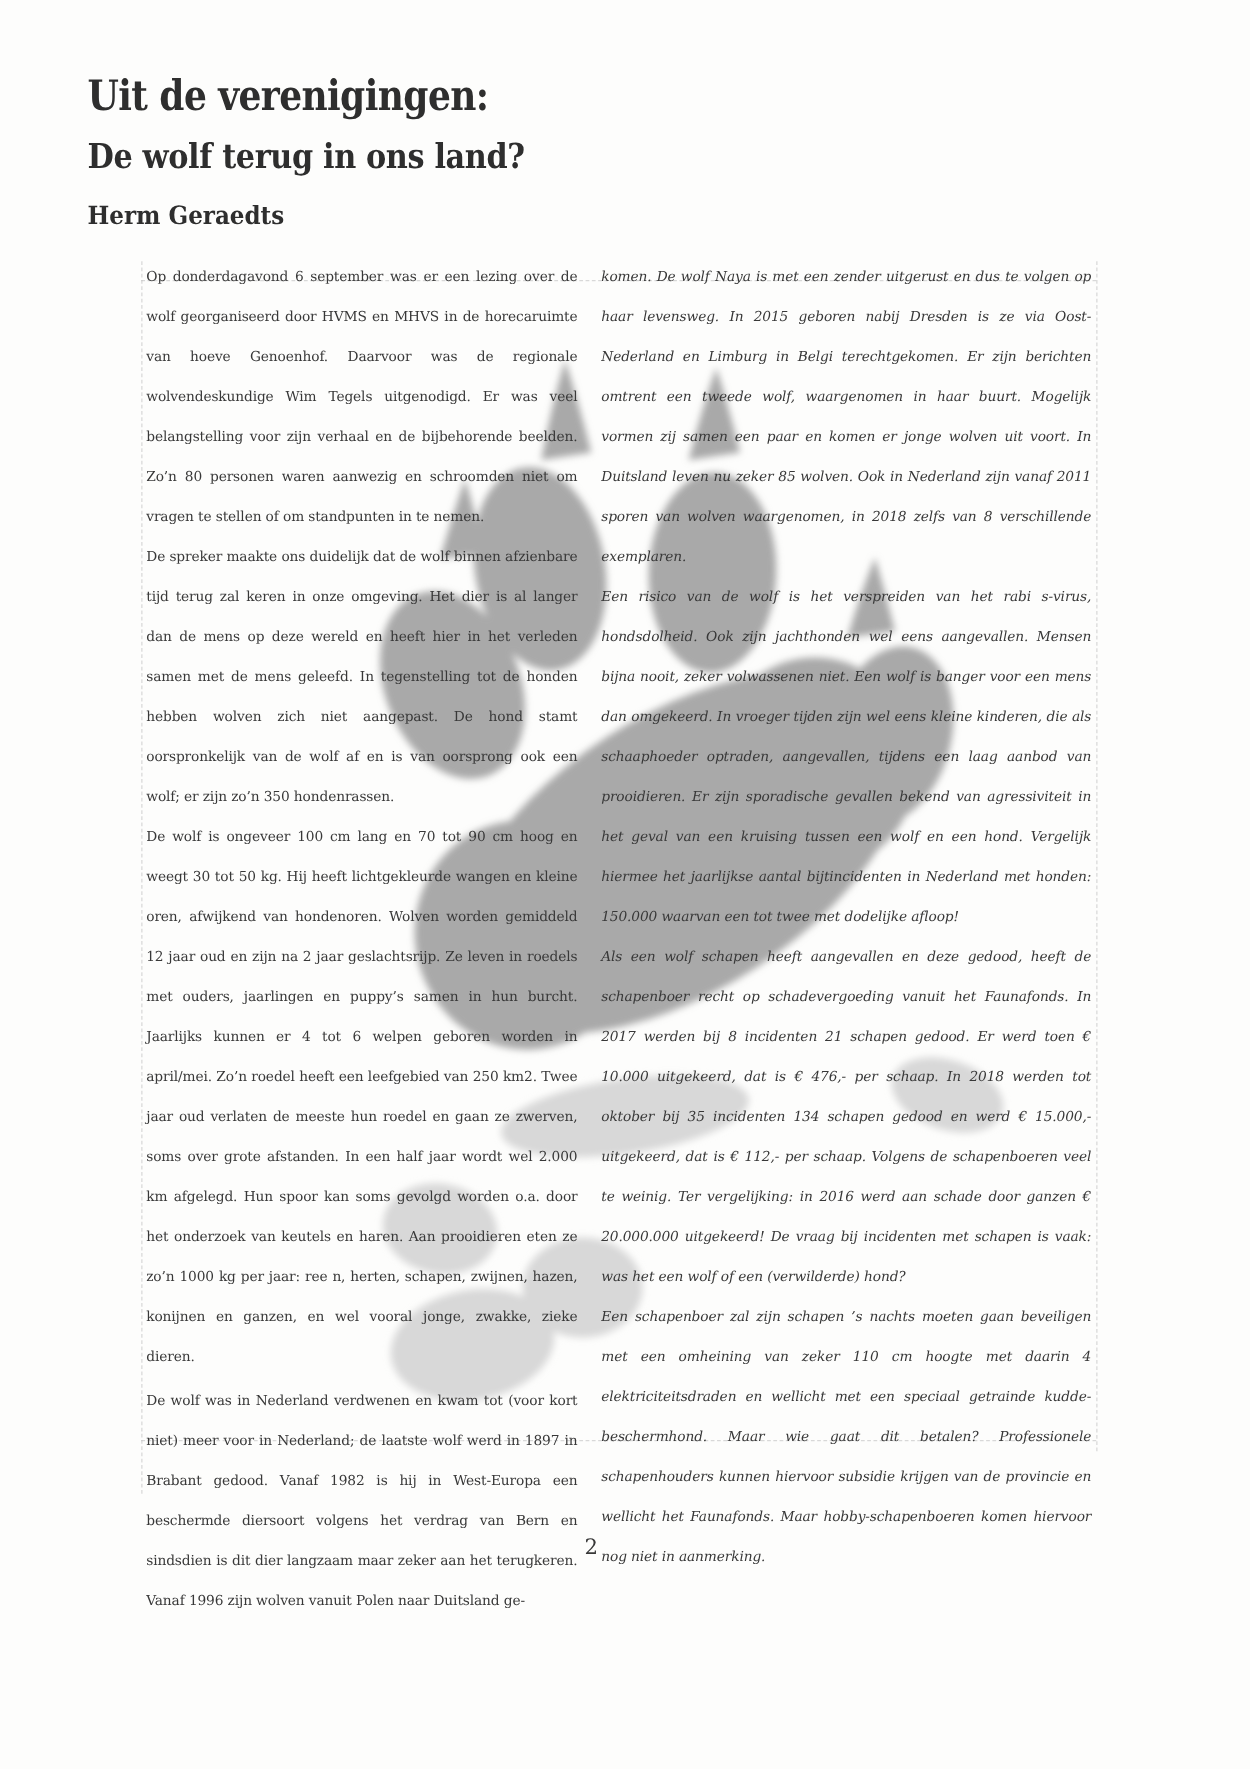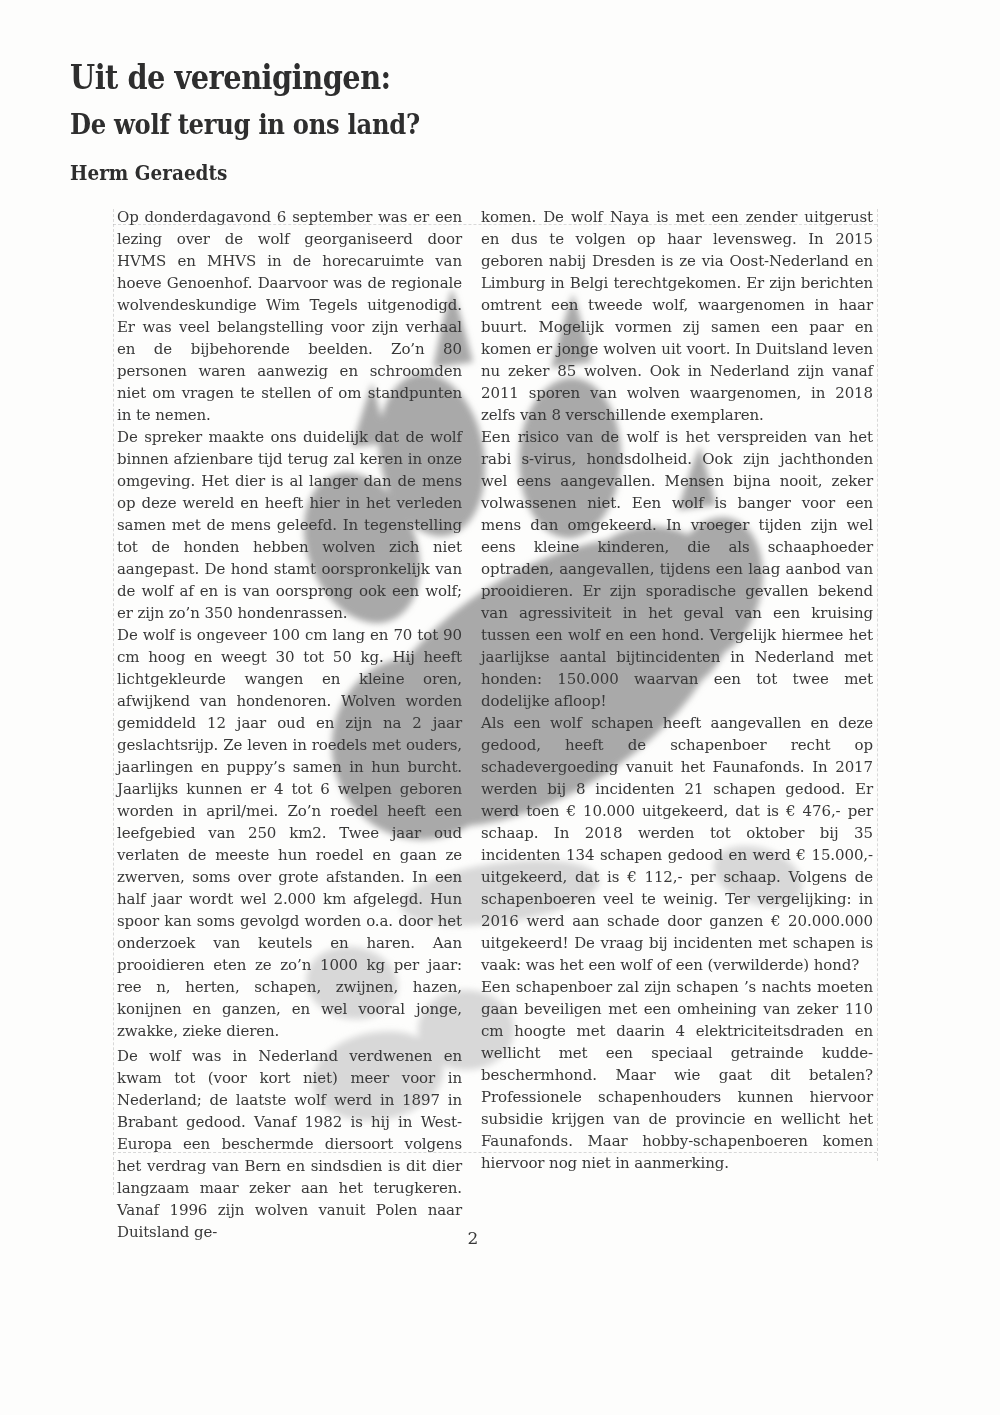--- a/index.html
+++ b/index.html
@@ -30,26 +30,26 @@
   }
   .author {
     position:absolute; left:70px; top:161px; margin:0;
     font-size:19px; font-weight:bold; color: var(--heading, #2e2e2e);
     transform: scale(0.97, 1.06); transform-origin:left top;
     z-index:2; white-space:nowrap;
   }
   .col {
     position:absolute; top:206px;
     text-align:justify;
-    font-size:15px; line-height:22px;
+    font-size:11px; line-height:32px;
     letter-spacing:-0.1px;
     z-index:2;
   }
   .col-left  { left:117px; width:345px; }
-  .col-right { left:481px; width:392px; }
+  .col-right { left:481px; width:392px;font-style:italic; }
   .col p { margin:0; }
   .col-left p:last-child { margin-top:3px; }
   .pagenum {
     position:absolute; left:433px; top:1228px; width:80px;
     text-align:center; font-size:17px; z-index:2;
   }
   
   .artifact { position:absolute; z-index:1; opacity:0.5; }
   .artifact.h { height:0; border-top:1px dashed var(--artifact-line, #b5b5b5); }
   .artifact.v { width:0; border-left:1px dashed var(--artifact-line, #b5b5b5); }

